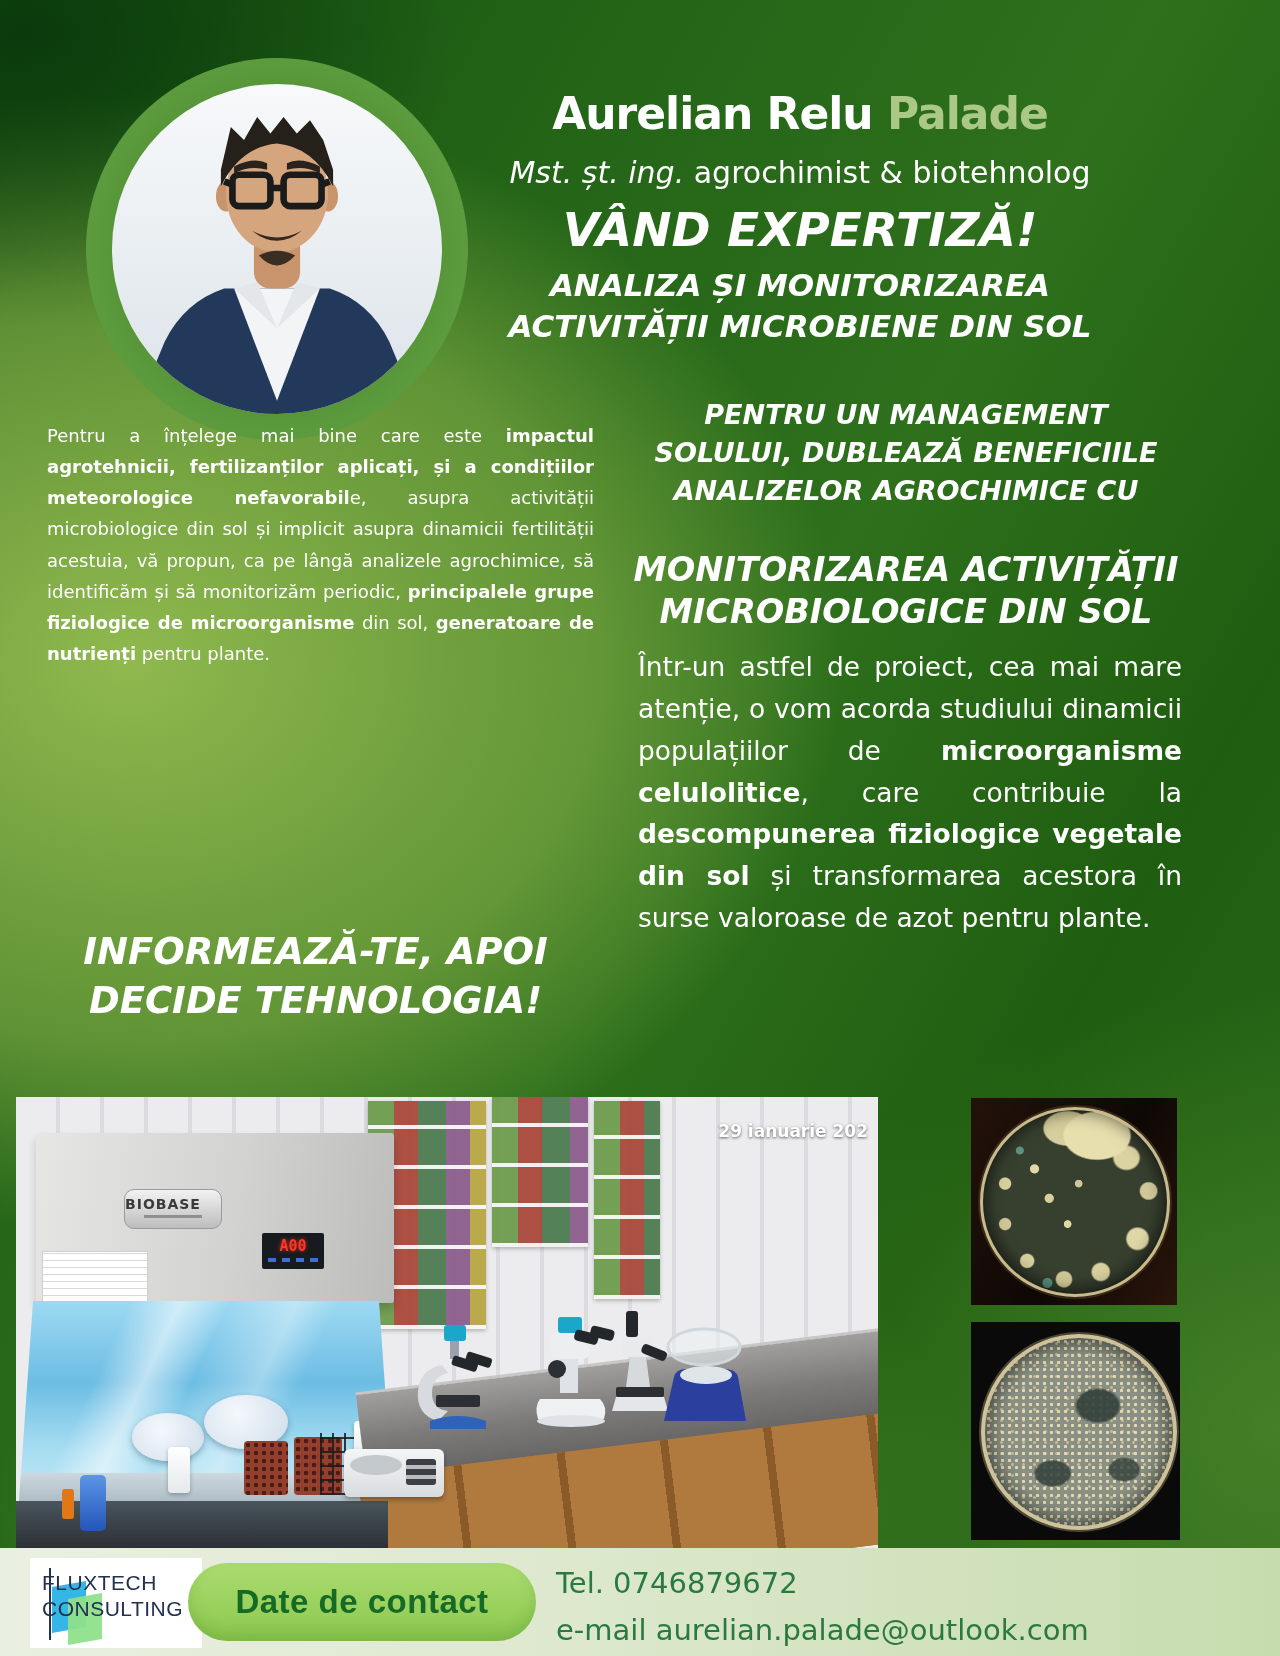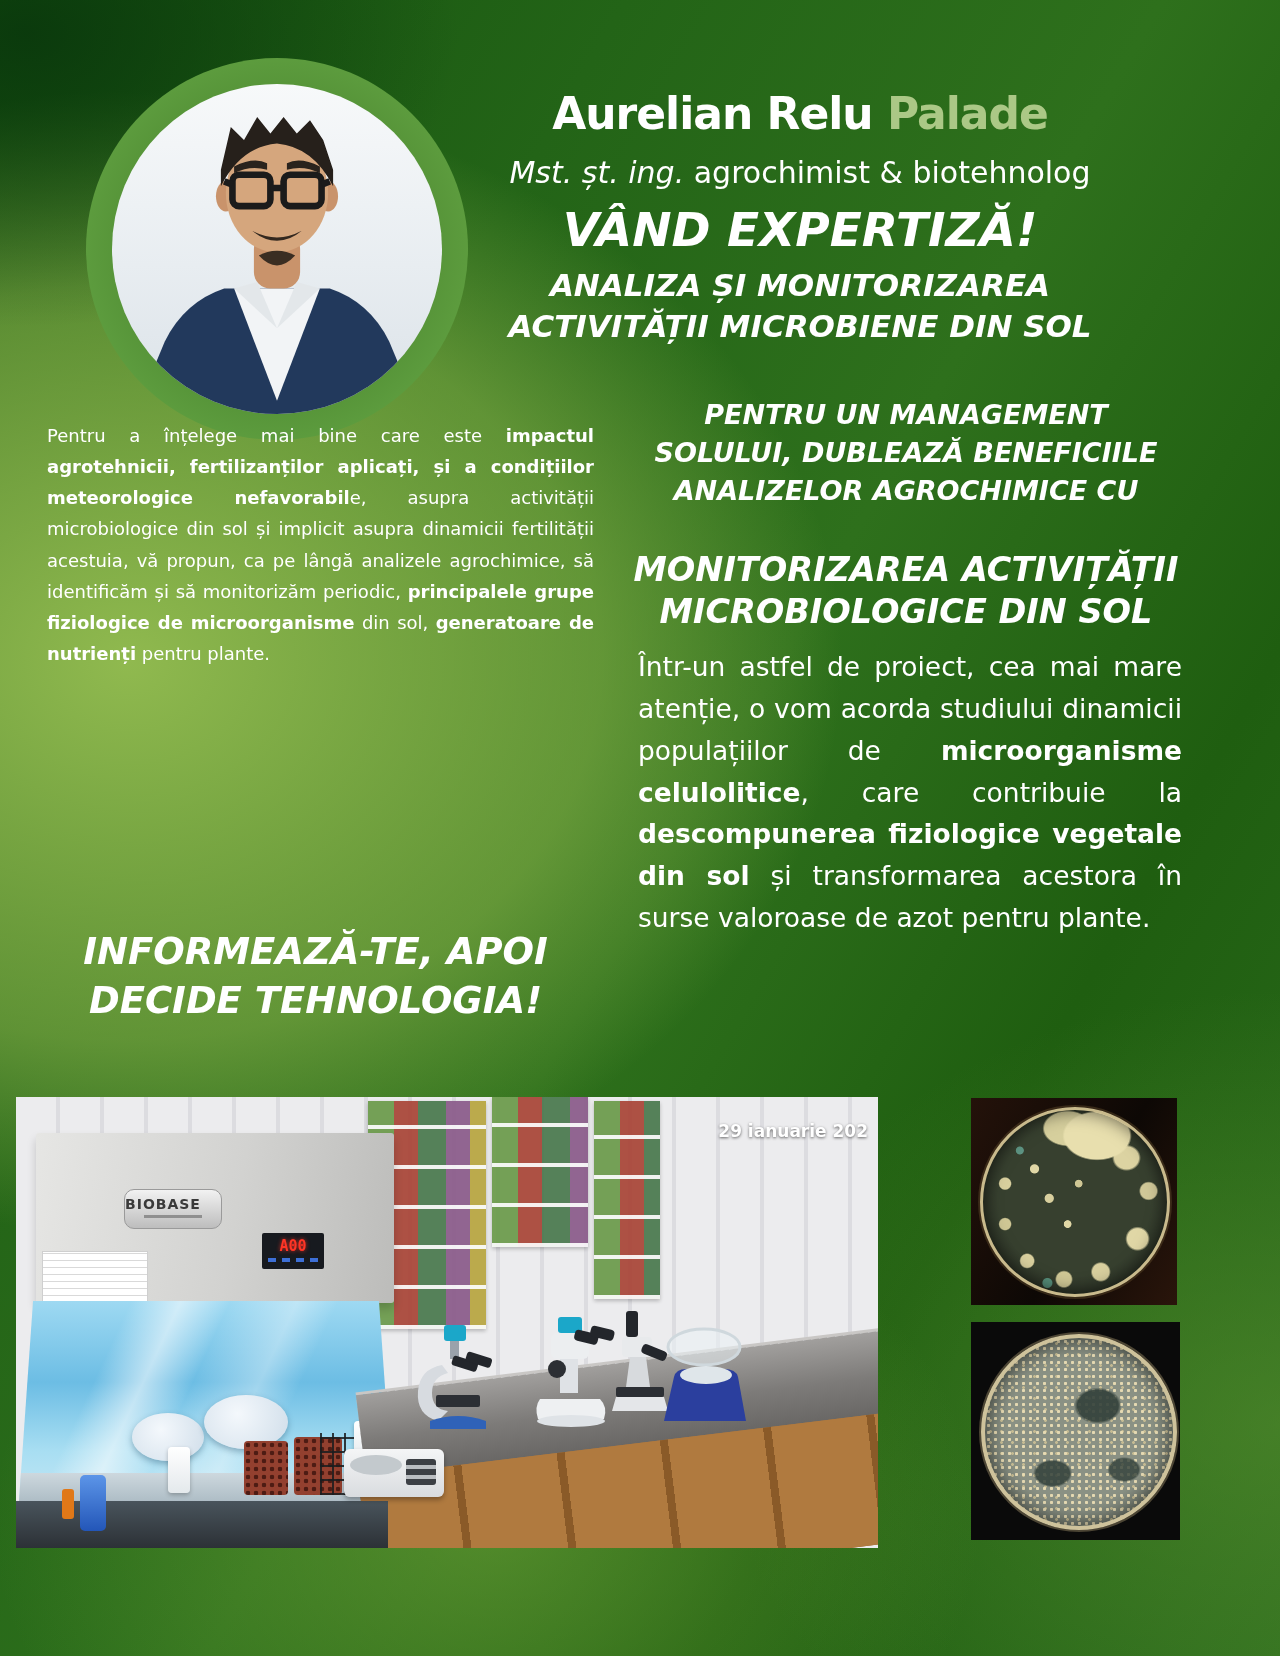--- a/index.html
+++ b/index.html
@@ -268,14 +268,32 @@
     <div class="date-label">29 ianuarie 202</div>
   </div>
 
   <div class="abs dish-box dish1-box">
     <div class="dish dish1"></div>
   </div>
   <div class="abs dish-box dish2-box">
     <div class="dish dish2"></div>
   </div>
 
+  <div class="abs footer">
+    <div class="logo-box">
+      <div class="logo-line"></div>
+      <div class="logo-cyan"></div>
+      <div class="logo-green"></div>
+      <div class="logo-text">
+        <div style="position:static">FLUXTECH</div>
+        <div style="position:static">CONSULTING</div>
+      </div>
+    </div>
+    <button class="pill">
+      <span>Date de contact</span>
+    </button>
+    <div class="contact">
+      <div style="position:static">Tel. 0746879672</div>
+      <div style="position:static">e-mail aurelian.palade@outlook.com</div>
+    </div>
+  </div>
 
 </div>
 
 </body></html>

